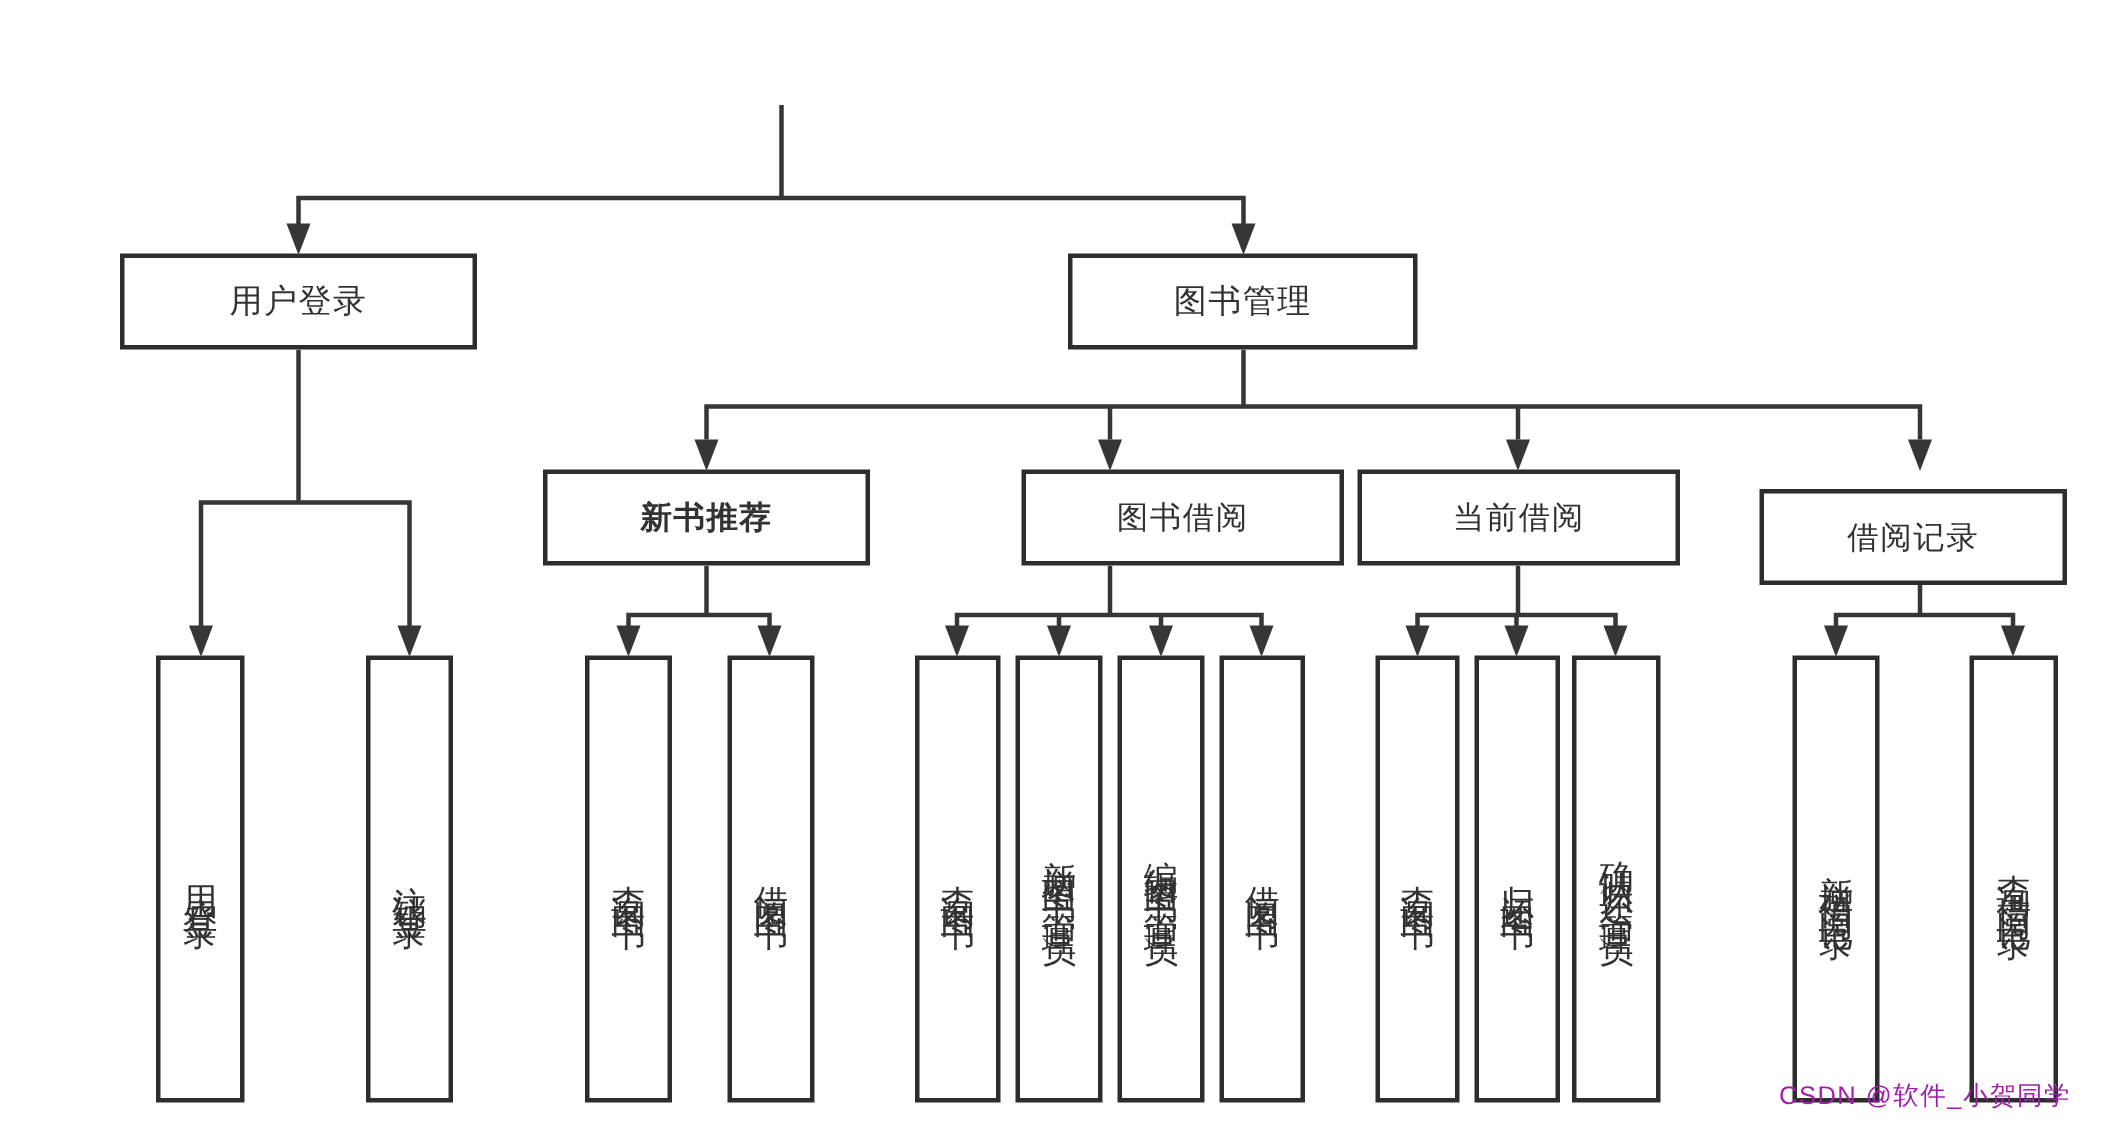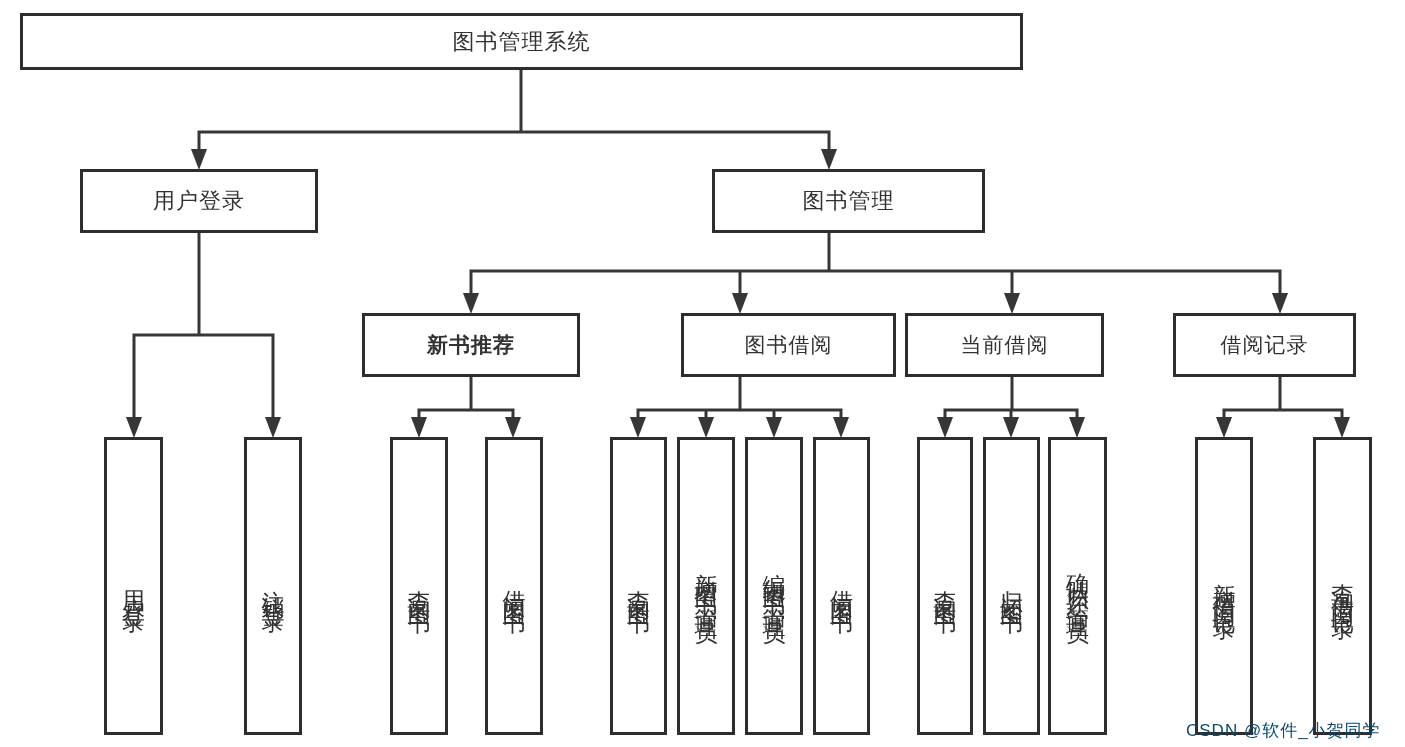--- a/index.html
+++ b/index.html
@@ -42,21 +42,21 @@
     letter-spacing: 7px;
     line-height: 1;
     white-space: nowrap;
     color: #323232;
   }
   .watermark {
     position: absolute;
     left: 1186px;
     top: 719px;
     font-size: 17px;
-    color: #0c4a6e;
+    color: #a21caf;
     letter-spacing: 1px;
     z-index: 3;
     white-space: nowrap;
   }
 </style>
 </head>
 <body>
 
 <div id="canvas">
 
@@ -105,29 +105,28 @@
       <polygon points="766,417 782,417 774,438"></polygon>
       <polygon points="833,417 849,417 841,438"></polygon>
       <polygon points="937,417 953,417 945,438"></polygon>
       <polygon points="1003,417 1019,417 1011,438"></polygon>
       <polygon points="1069,417 1085,417 1077,438"></polygon>
       <polygon points="1216,417 1232,417 1224,438"></polygon>
       <polygon points="1334,417 1350,417 1342,438"></polygon>
     </g>
   </svg>
 
-  <div class="node root h-node">图书管理系统</div>
 
   <div class="node lvl2 h-node" style="left:80px; width:238px;">用户登录</div>
-  <div class="node lvl2 h-node" style="left:712px; width:273px;text-align:right;">图书管理</div>
+  <div class="node lvl2 h-node" style="left:712px; width:233px;text-align:right;">图书管理</div>
 
   <div class="node lvl3 h-node" style="left:362px; width:218px;font-weight:bold;">新书推荐</div>
   <div class="node lvl3 h-node" style="left:633px; width:215px;margin-left:48px;">图书借阅</div>
-  <div class="node lvl3 h-node" style="left:905px; width:199px;font-family:Liberation Mono, monospace;">当前借阅</div>
-  <div class="node lvl3 h-node" style="left:1173px; width:183px;">借阅记录</div>
+  <div class="node lvl3 h-node" style="left:905px; width:215px;font-family:Liberation Mono, monospace;">当前借阅</div>
+  <div class="node lvl3 h-node" style="left:1173px; width:205px;margin-top:13px;">借阅记录</div>
 
   <div class="node leaf" style="left:104px; width:59px;">
     <span class="vtxt">用户登录</span>
   </div>
   <div class="node leaf" style="left:244px;">
     <span class="vtxt">注销登录</span>
   </div>
 
   <div class="node leaf" style="left:390px;">
     <span class="vtxt">查询图书</span>

